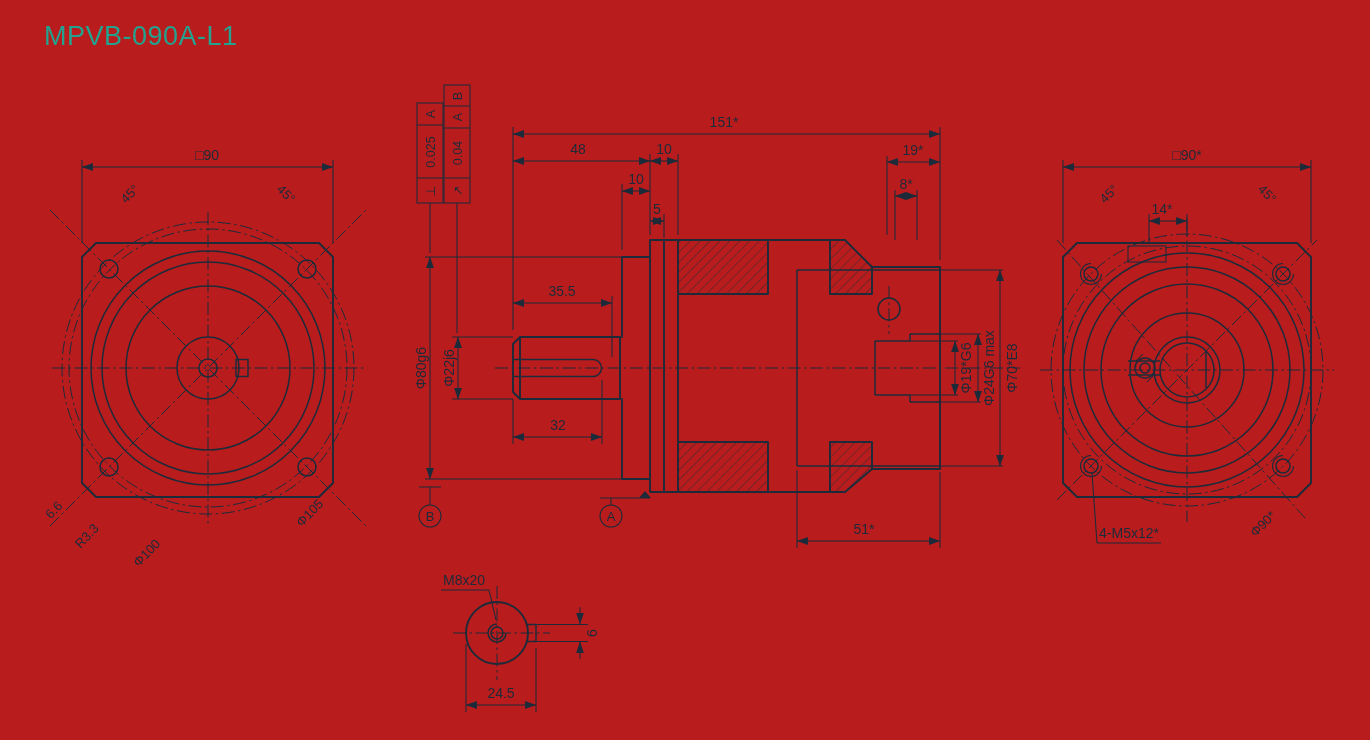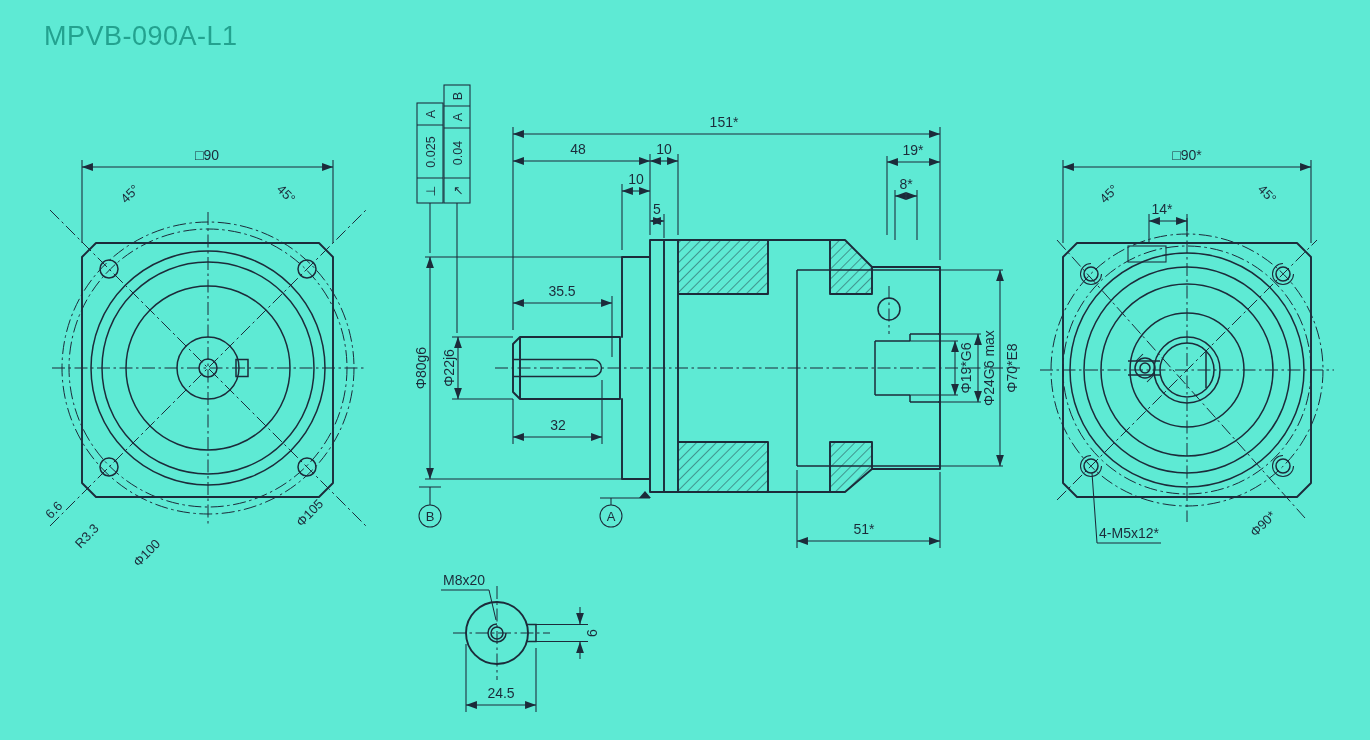--- a/index.html
+++ b/index.html
@@ -1,16 +1,16 @@
 <!DOCTYPE html>
 <html><head>
 <meta charset="utf-8">
 <style>
   html,body{margin:0;padding:0;background:#fff}
-  .page{position:relative;width:1370px;height:740px;background:#5eead4;overflow:hidden;
+  .page{position:relative;width:1370px;height:740px;background:#b91c1c;overflow:hidden;
         font-family:"Liberation Sans",sans-serif}
   svg{display:block}
   .ol{stroke:#1c2b3a;stroke-width:1.9;fill:none;stroke-linecap:round;stroke-linejoin:round}
   .ml{stroke:#1c2b3a;stroke-width:1.5;fill:none}
   .tl{stroke:#1c2b3a;stroke-width:1.05;fill:none}
   .cl{stroke:#1c2b3a;stroke-width:1;fill:none;stroke-dasharray:13 3.5 2.5 3.5}
   .fil{fill:#1c2b3a;stroke:none}
   .hz{fill:url(#hatch);stroke:none}
   text{fill:#1c2b3a;font-size:14px;text-anchor:middle;font-family:"Liberation Sans","DejaVu Sans",sans-serif}
   .sm{font-size:13px}

